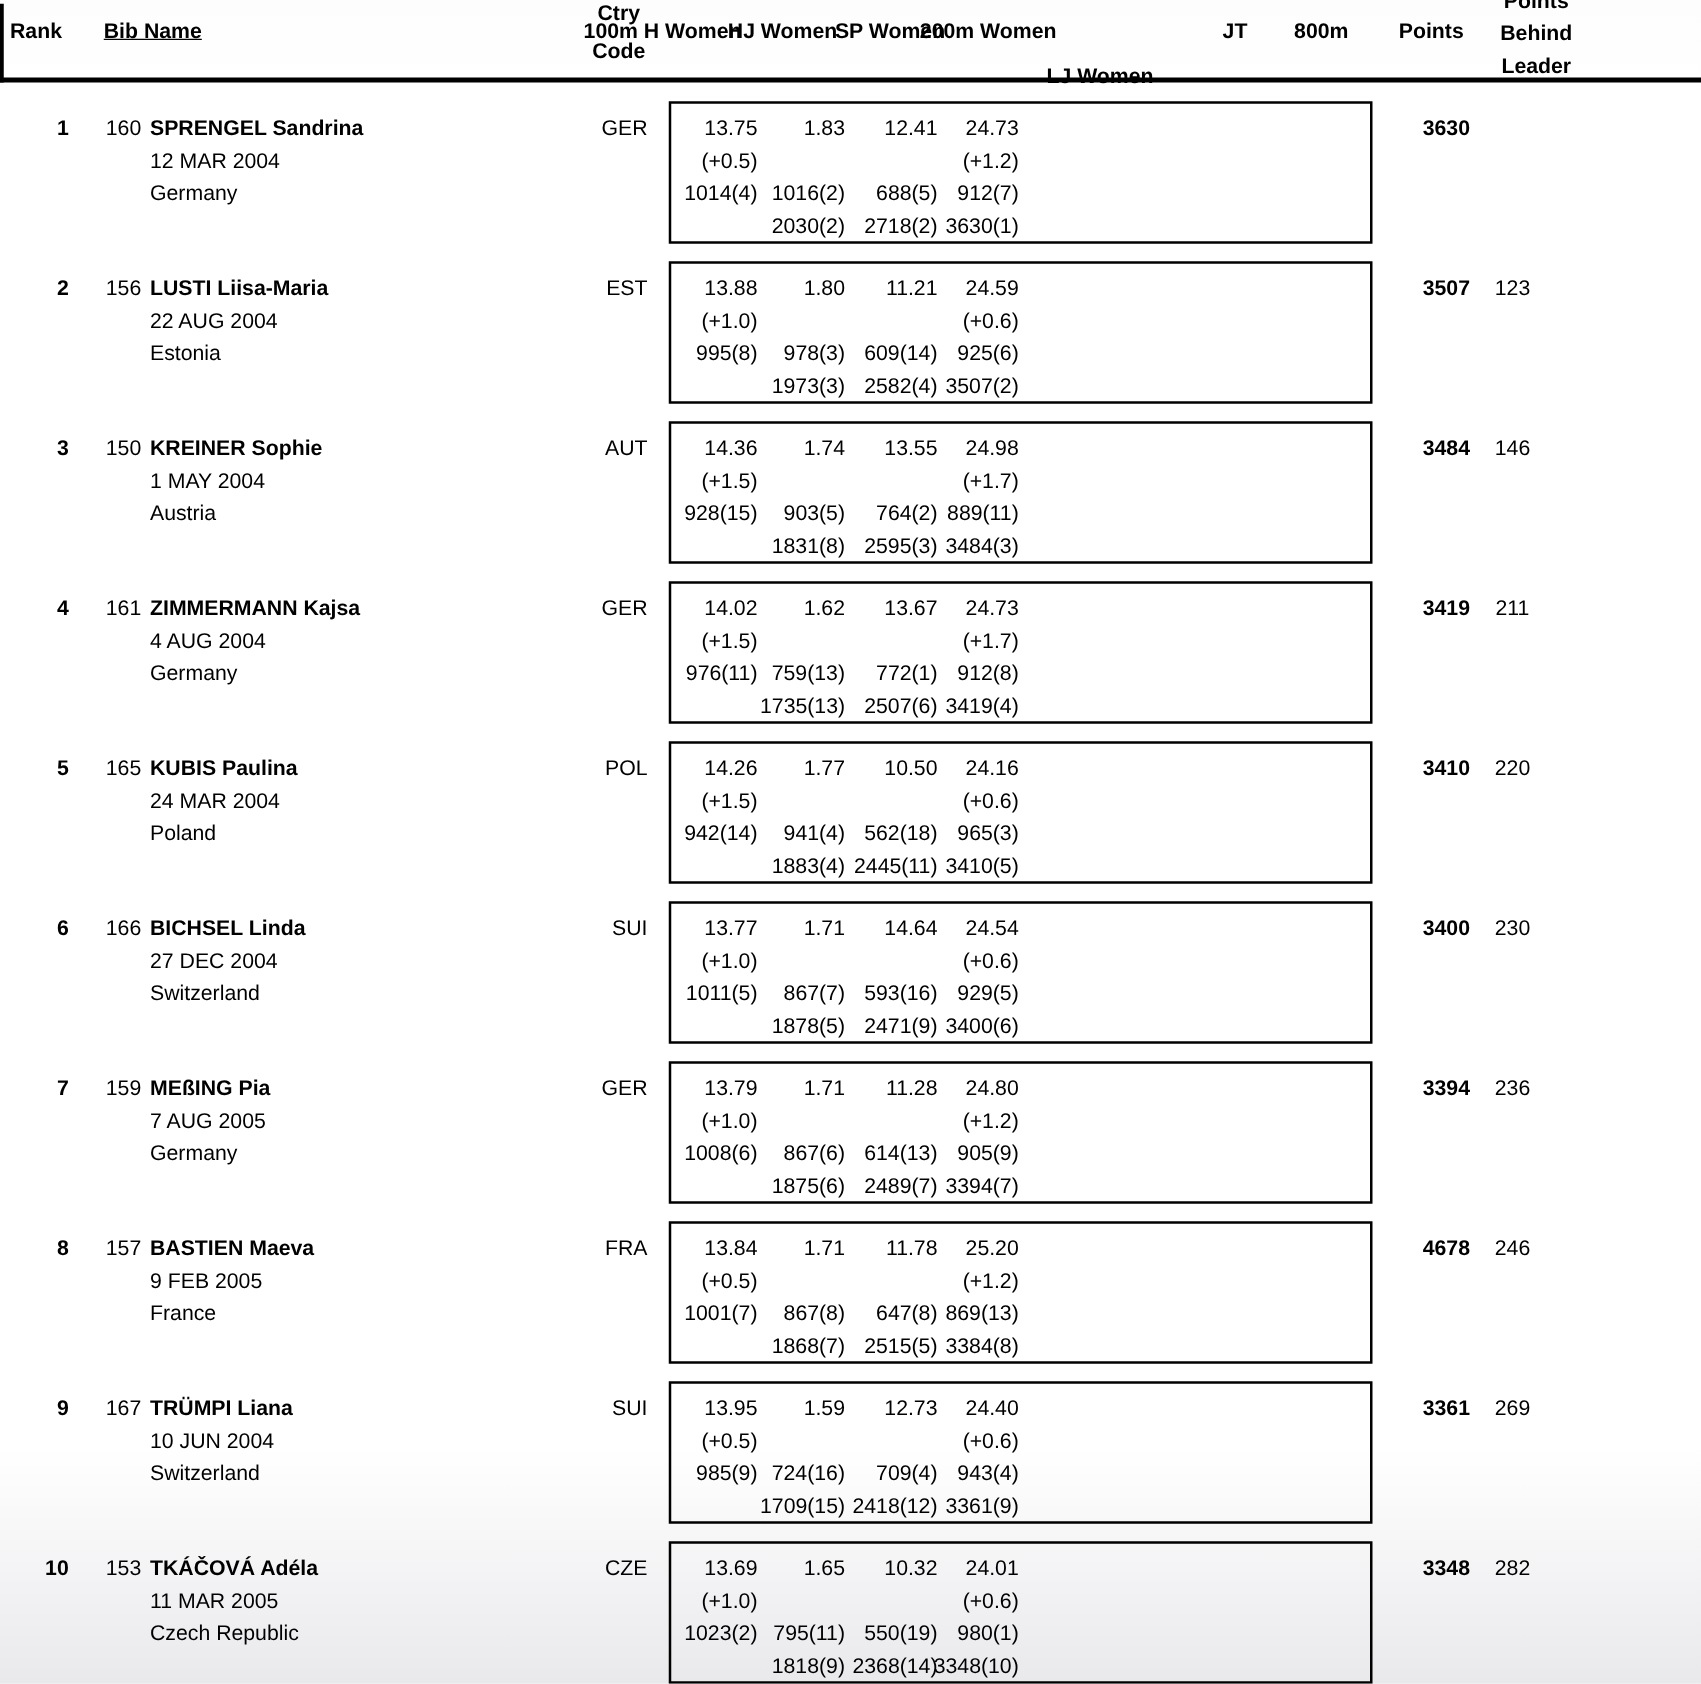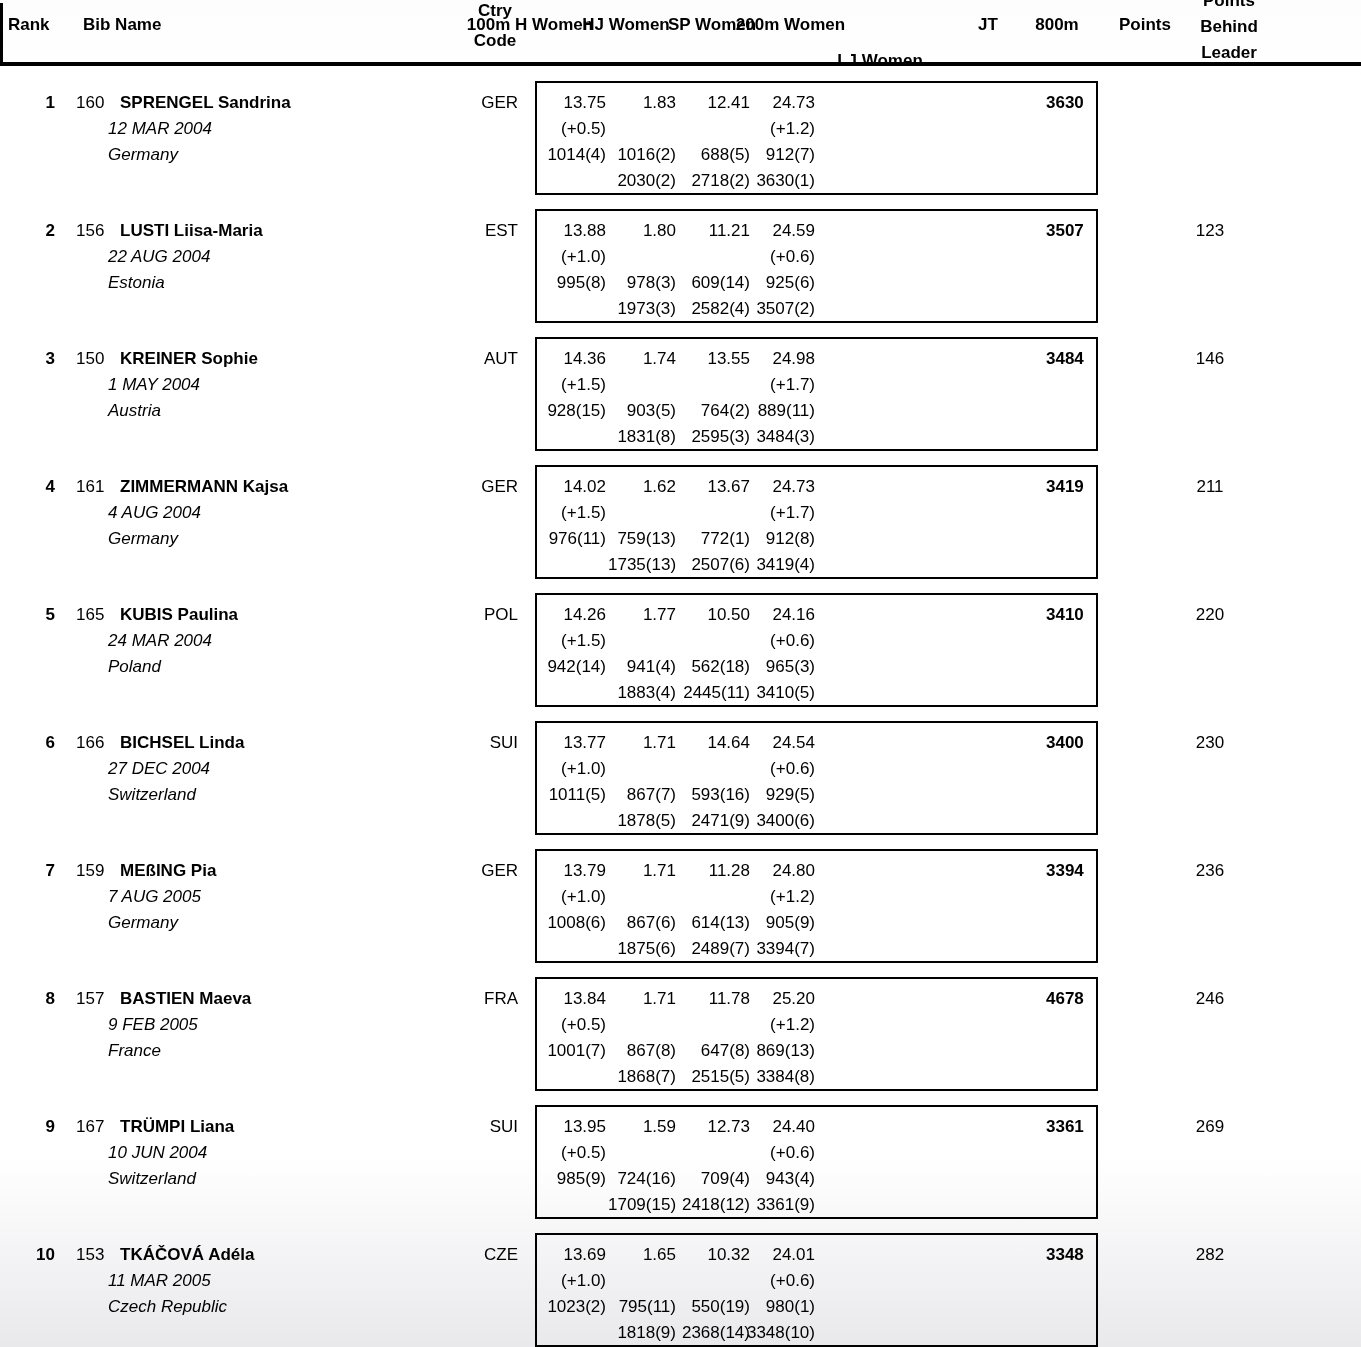--- a/index.html
+++ b/index.html
@@ -8,46 +8,46 @@
     font-family:"Liberation Sans","DejaVu Sans",sans-serif;
     color:#000;
     background:linear-gradient(180deg,#fdfdfd 0%,#ffffff 6%,#ffffff 86%,#e9e9ec 100%);
   }
   #page{position:relative;width:1361px;height:1347px;font-size:17px;}
 
   
   .header{position:absolute;top:0;left:0;width:100%;height:66px;}
   .header .h{position:absolute;font-weight:bold;white-space:nowrap;}
   .h-rank{left:8px;top:15px;}
-  .h-bibname{left:83px;top:15px;}
+  .h-bibname{left:83px;top:15px;text-decoration:underline;}
   .h-ctry{width:84px;left:453px;text-align:center;}
   .h-ctry.line1{top:1px;}
   .h-ctry.line2{top:31px;}
   .h-ev{top:15px;transform:translateX(-50%);}
   .ev0{left:530px;} .ev1{left:626px;} .ev2{left:712px;} .ev3{left:775px;padding-left:31px;}
   .ev4{left:880px;margin-top:36px;} .ev5{left:988px;} .ev6{left:1057px;} .ev7{left:1145px;}
   .h-pbl{left:1185px;top:-12px;width:88px;text-align:center;line-height:26px;}
   .header-rule{position:absolute;top:62px;left:0;width:100%;height:4px;background:#000;}
   .header-leftedge{position:absolute;top:3px;left:0;width:3px;height:63px;background:#000;}
 
   
   .rows{position:absolute;top:93px;left:0;width:100%;}
   .row{position:relative;height:128px;width:100%;}
   .row .cell{position:absolute;white-space:nowrap;line-height:20px;}
   .t0{top:0;} .t1{top:26px;} .t2{top:52px;} .t3{top:78px;}
   .rank-cell{left:0;width:55px;text-align:right;font-weight:bold;}
-  .bib-cell{left:76px;width:37px;}
+  .bib-cell{left:76px;width:37px;text-align:right;}
   .name-cell{left:120px;font-weight:bold;}
-  .dob-cell,.country-cell{left:108px;font-style:italic;}
+  .dob-cell,.country-cell{left:120px;}
   .ctry-cell{left:438px;width:80px;text-align:right;}
   .results-box{position:absolute;left:535px;top:-12px;width:559px;height:110px;border:2px solid #000;}
   .bc{position:absolute;text-align:right;line-height:20px;white-space:nowrap;}
   .bc1{left:540px;width:66px;} .bc2{left:608px;width:68px;}
   .bc3{left:676px;width:74px;} .bc4{left:744px;width:71px;}
-  .points-cell{left:1046px;width:70px;font-weight:bold;}
+  .points-cell{left:1106px;width:70px;text-align:right;font-weight:bold;}
   .behind-cell{left:1175px;width:70px;text-align:center;}
 </style>
 </head>
 <body>
 
 <div id="page">
 
   <div class="header">
     <span class="h h-rank">Rank</span>
     <span class="h h-bibname">Bib Name</span>

